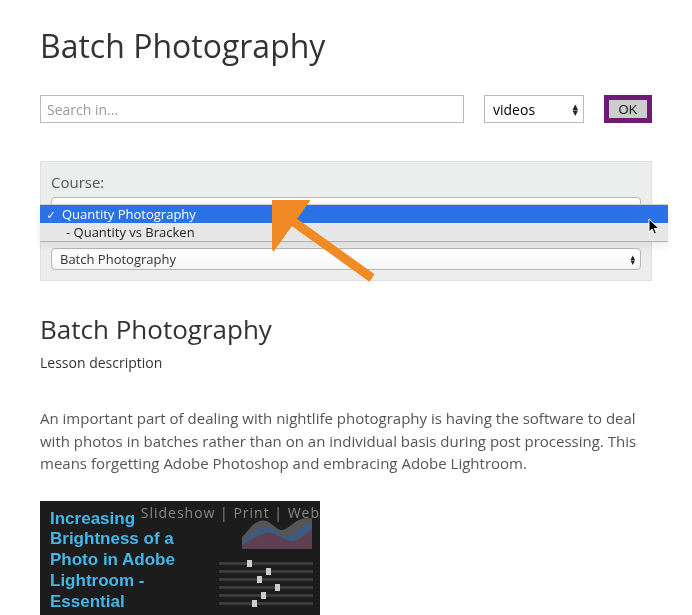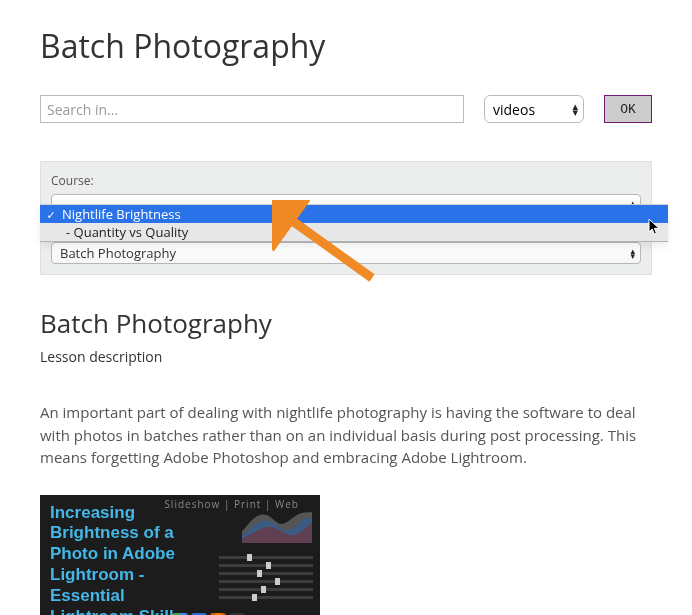--- a/index.html
+++ b/index.html
@@ -44,54 +44,54 @@
   .native-select {
     width: 100%;
     height: 28px;
     border: 1px solid #bbb;
     background: #fff;
     padding: 0 22px 0 8px;
     font-size: 14px;
     font-family: inherit;
     appearance: none;
     -webkit-appearance: none;
-    border-radius: 6px;
+    border-radius: 0;
   }
   .select-caret {
     position: absolute;
     right: 6px;
     top: 50%;
     transform: translateY(-50%);
     font-size: 11px;
     line-height: 1;
     color: #222;
     pointer-events: none;
     display: flex;
     flex-direction: column;
     gap: 0;
   }
   .select-caret span { line-height: 6px; height: 6px; }
   .ok-btn {
     height: 28px;
     width: 48px;
-    border: 1px solid #701a75;
+    border: 5px solid #701a75;
     background: #ccc;
     font-size: 13px;
-    font-family: Liberation Mono, monospace;
+    font-family: Liberation Sans, sans-serif;
     cursor: pointer;
     color: #222;
   }
   .filter-panel {
     background: #eceded;
     border: 1px solid #e0e0e0;
     padding: 6px 10px 10px 10px;
     position: relative;
   }
   .filter-label {
-    font-size: 12px;
+    font-size: 15px;
     color: #555;
     margin-bottom: 4px;
     margin-top: 4px;
   }
   .filter-sel-wrap {
     position: relative;
     width: 100%;
   }
   .filter-select {
     width: 100%;
@@ -249,22 +249,22 @@
     width:5px;height:7px;top:-2px;
     background:#ccc;
   }
   .thumb .sliders .sl:nth-child(1)::after{left:30%}
   .thumb .sliders .sl:nth-child(2)::after{left:50%}
   .thumb .sliders .sl:nth-child(3)::after{left:40%}
   .thumb .sliders .sl:nth-child(4)::after{left:60%}
   .thumb .sliders .sl:nth-child(5)::after{left:45%}
   .thumb .sliders .sl:nth-child(6)::after{left:35%}
   .thumb .topbar {
-    position:absolute; right:21px; top:2px;
-    color:#888; font-size:10px; letter-spacing:1px;
+    position:absolute; right:0; top:2px;
+    color:#888; font-size:14px; letter-spacing:1px;
   }
   .thumb .dock {
     position:absolute;
     left: 132px;
     bottom: 2px;
     display:flex;
     gap:3px;
   }
   .thumb .dock .di{
     width:16px;height:16px;border-radius:3px;
@@ -346,25 +346,25 @@
       <div class="di mail"></div>
       <div class="di vlc"></div>
       <div class="di dark"></div>
     </div>
   </div>
 </div>
 
 <div class="open-menu">
   <div class="item selected">
     <span class="check">✓</span>
-    <span class="text">Nightlife Brightness</span>
+    <span class="text">Quantity Photography</span>
   </div>
   <div class="item indent">
     <span class="check"></span>
-    <span class="text">- Quantity vs Quality</span>
+    <span class="text">- Quantity vs Bracken</span>
   </div>
 </div>
 
 <svg class="arrow-annot" width="110" height="85">
   <defs>
     <marker id="ah" markerWidth="12" markerHeight="12" refX="2" refY="4" orient="auto">
       <path d="M0,0 L10,4 L0,8 Z" fill="#f08a24"></path>
     </marker>
   </defs>
   <line x1="100" y1="78" x2="8" y2="12" stroke="#f08a24" stroke-width="9" marker-end="url(#ah)"></line>

